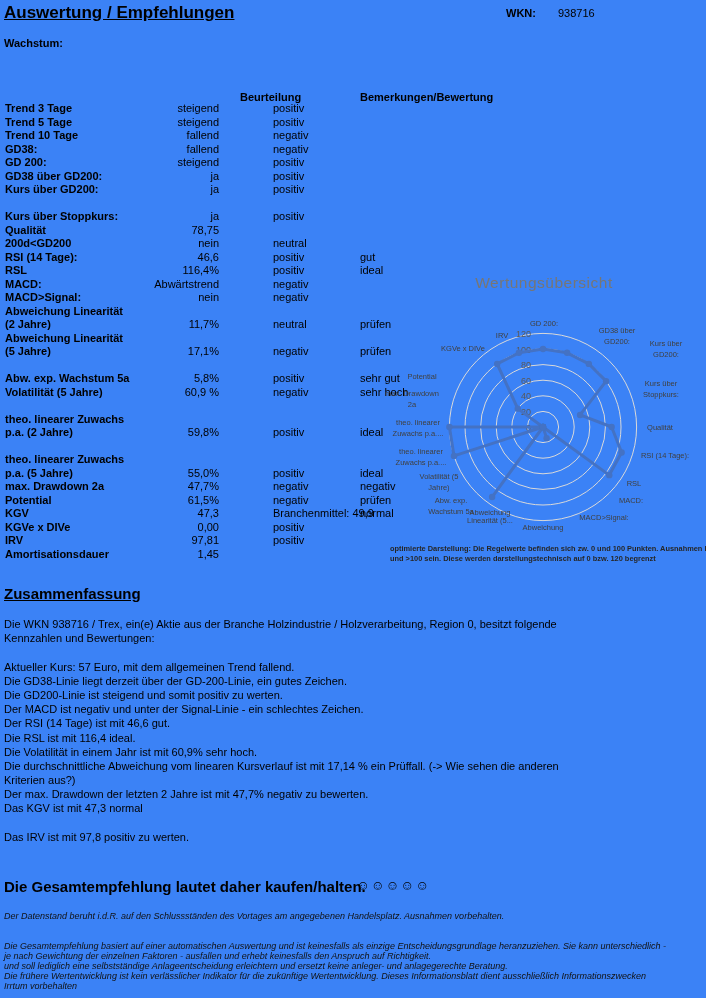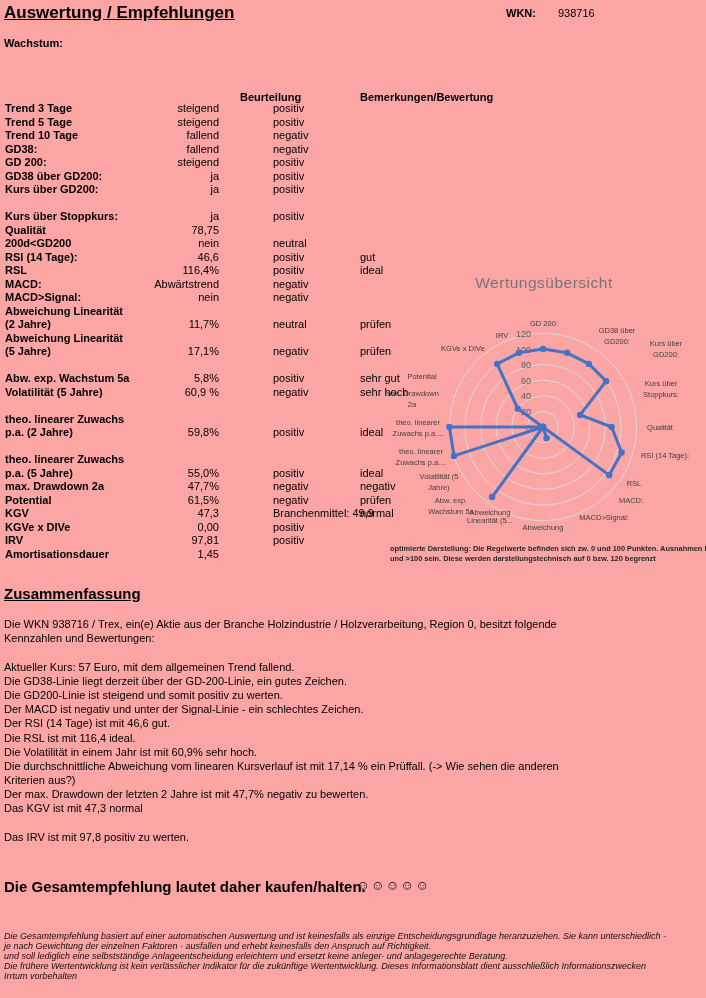--- a/index.html
+++ b/index.html
@@ -1,16 +1,16 @@
 <!DOCTYPE html>
 <html><head>
 <meta charset="utf-8">
 <style>
   html,body{margin:0;padding:0;background:#e8e8e8;}
-  .page{position:relative;width:706px;height:998px;background:#fca5a5;overflow:hidden;
+  .page{position:relative;width:706px;height:998px;background:#3b82f6;overflow:hidden;
         font-family:"Liberation Sans",sans-serif;color:#000;}
   .abs{position:absolute;}
   .doc-title{left:4px;top:3px;font-size:17px;font-weight:bold;text-decoration:underline;}
   .wkn-label{left:463px;top:7px;font-size:11px;font-weight:bold;margin-left:43px;}
   .wkn-value{left:558px;top:7px;font-size:11px;}
   .meldungen{left:4px;top:37px;font-size:11px;font-weight:bold;}
   .th{position:absolute;top:0;font-size:11px;font-weight:bold;}
   #table-head{left:0;top:91px;width:706px;height:14px;}
   #table-rows{left:0;top:102px;width:572px;}
   .trow{position:relative;height:13.5px;font-size:11px;line-height:13.5px;white-space:nowrap;}
@@ -276,20 +276,21 @@
       <div class="sline">Der max. Drawdown der letzten 2 Jahre ist mit  47,7% negativ zu bewerten.</div>
       <div class="sline">Das KGV ist mit 47,3 normal</div>
       <div class="sline">&nbsp;</div>
       <div class="sline">Das IRV ist mit 97,8 positiv zu werten.</div>
     </div>
 
   <div class="abs reco">Die Gesamtempfehlung lautet daher kaufen/halten.</div>
   <div class="abs smileys">☺☺☺☺☺</div>
 
   <div class="abs" id="footer">
+      <div class="fline">Der Datenstand beruht i.d.R. auf den Schlussständen des Vortages am angegebenen Handelsplatz. Ausnahmen vorbehalten.</div>
       <div class="fline">&nbsp;</div>
       <div class="fline">&nbsp;</div>
       <div class="fline">Die Gesamtempfehlung basiert auf einer automatischen Auswertung und ist keinesfalls als einzige Entscheidungsgrundlage heranzuziehen. Sie kann unterschiedlich -</div>
       <div class="fline">je nach Gewichtung der einzelnen Faktoren - ausfallen und erhebt keinesfalls den Anspruch auf Richtigkeit.</div>
       <div class="fline">und soll lediglich eine selbstständige Anlageentscheidung erleichtern und ersetzt keine anleger- und anlagegerechte Beratung.</div>
       <div class="fline">Die frühere Wertentwicklung ist kein verlässlicher Indikator für die zukünftige Wertentwicklung. Dieses Informationsblatt dient ausschließlich Informationszwecken</div>
       <div class="fline">Irrtum vorbehalten</div>
     </div>
 
 </div>

